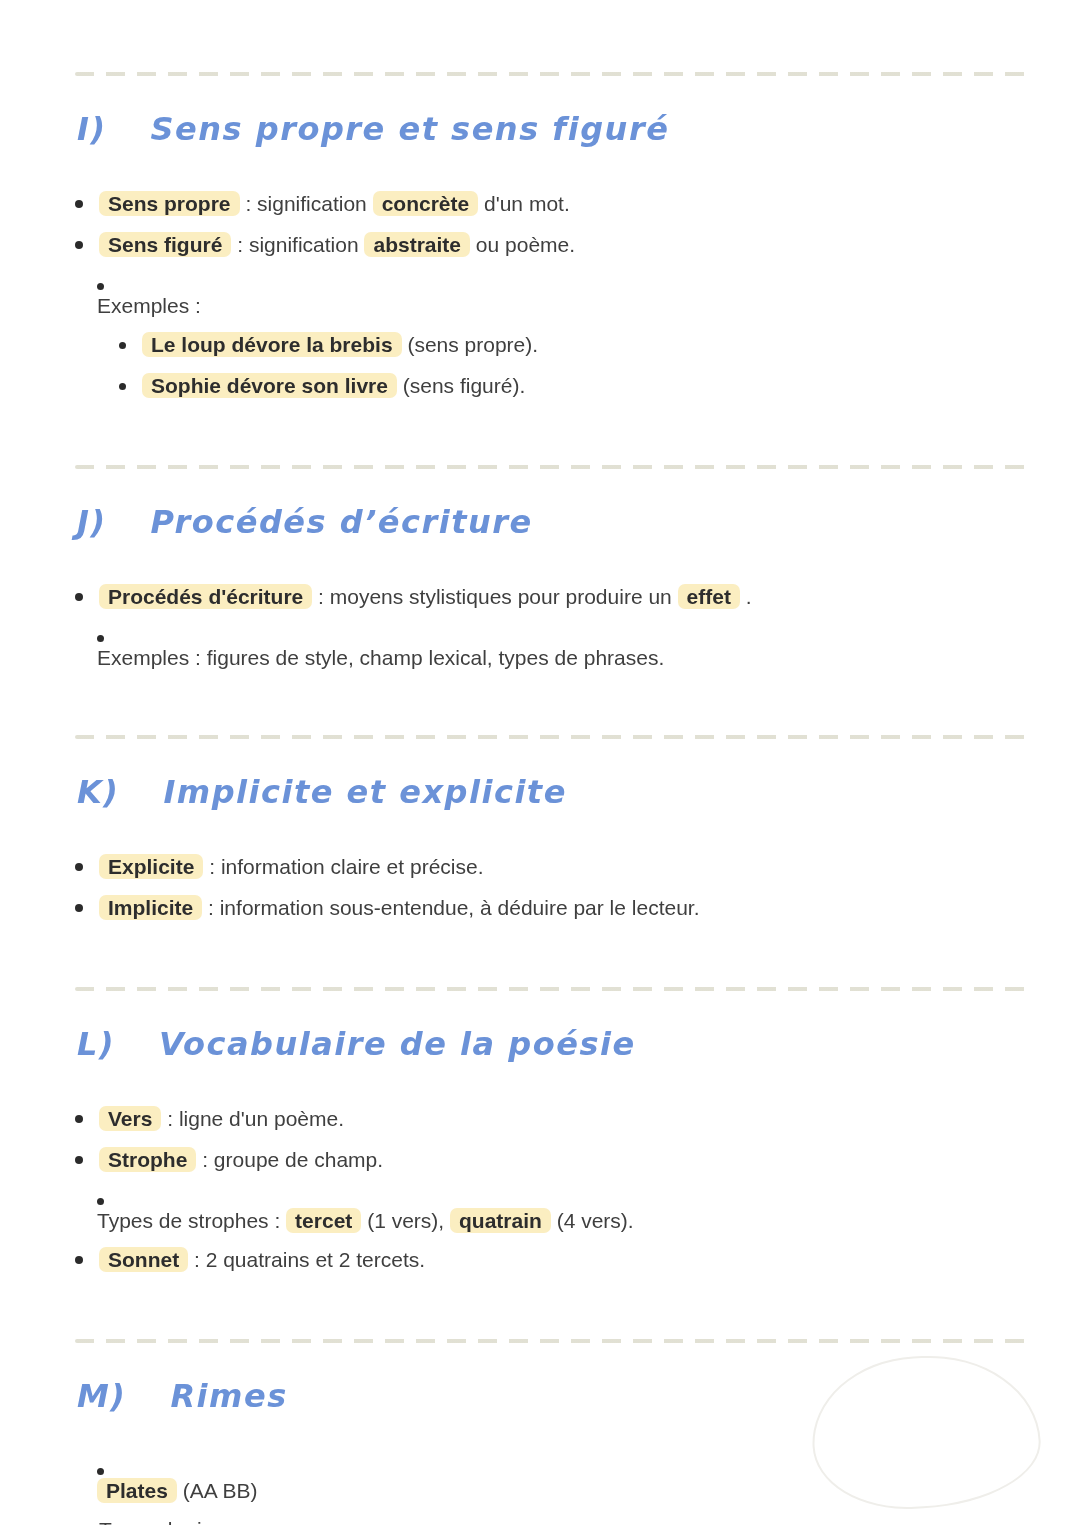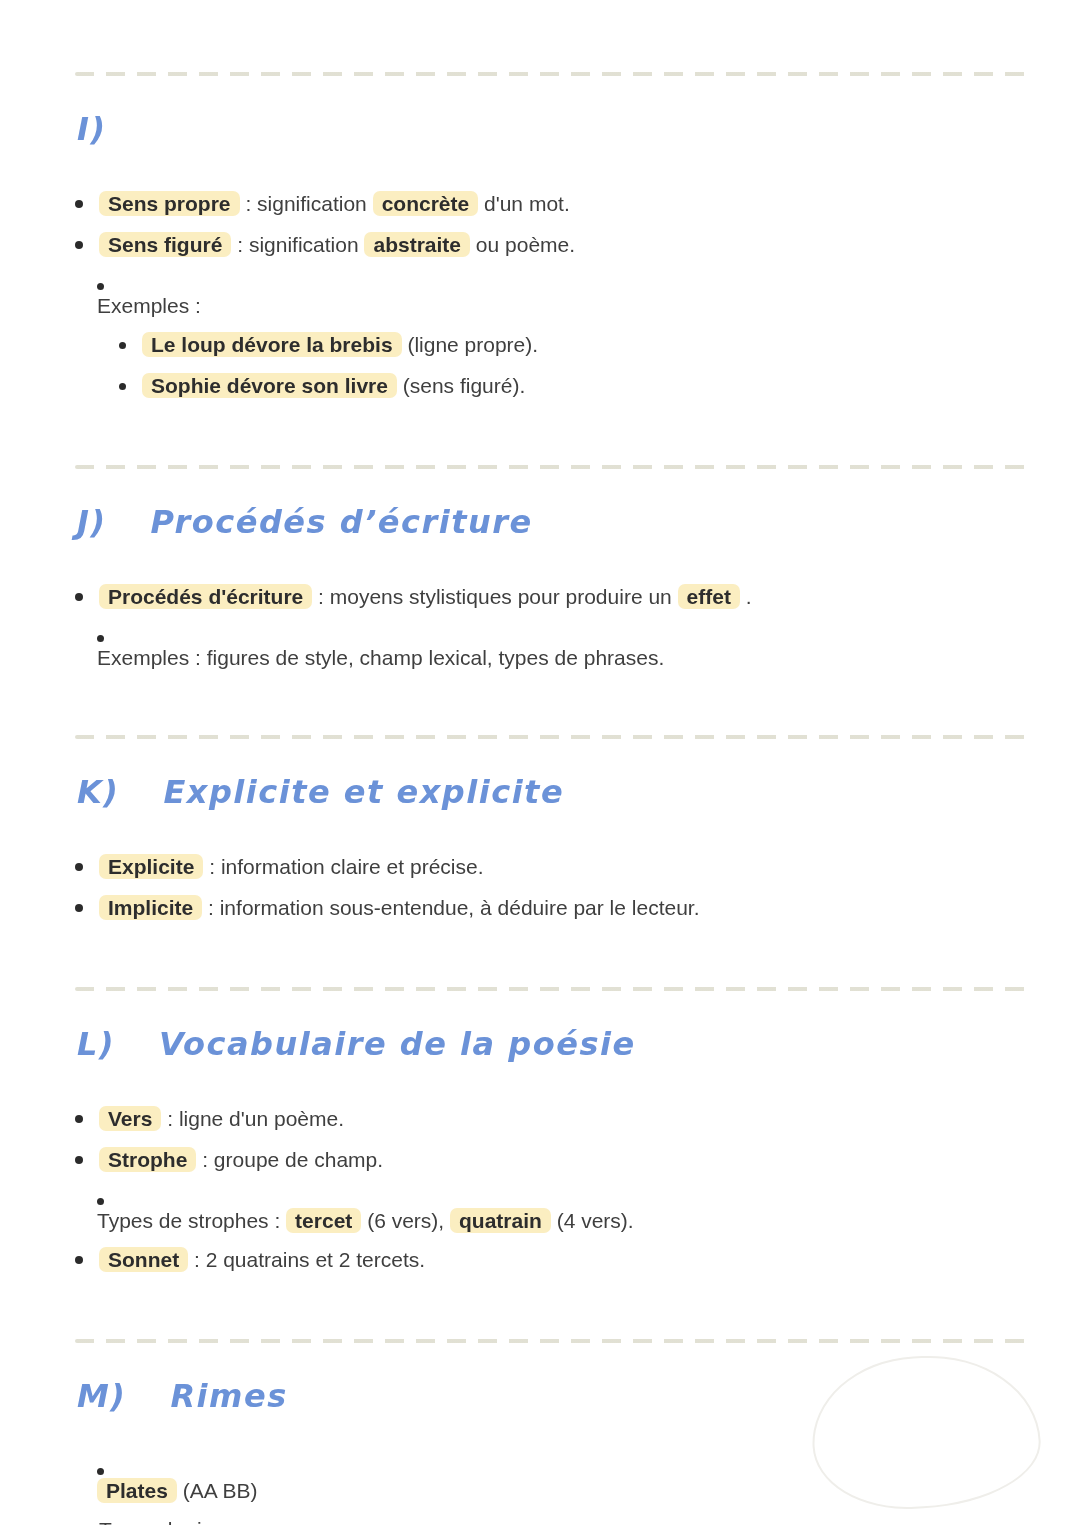--- a/index.html
+++ b/index.html
@@ -80,37 +80,38 @@
 </style>
 </head>
 <body>
 
 <div class="page">
   <main class="content">
       <section class="section">
         <div class="divider"></div>
         <div class="sec-heading">
           <span class="sec-label">I)</span>
+          <span class="sec-title">Sens propre et sens figuré</span>
         </div>
         <ul class="items">
           <li class="item lvl1">
             <span class="dot"></span>
             <span class="item-text"><span class="seg-hl">Sens propre</span><span class="seg-plain"> : signification </span><span class="seg-hl">concrète</span><span class="seg-plain"> d'un mot.</span></span>
           </li>
           <li class="item lvl1">
             <span class="dot"></span>
             <span class="item-text"><span class="seg-hl">Sens figuré</span><span class="seg-plain"> : signification </span><span class="seg-hl">abstraite</span><span class="seg-plain"> ou poème.</span></span>
           </li>
           <li class="item lvl2">
             <span class="dot"></span>
             <span class="item-text"><span class="seg-plain">Exemples :</span></span>
           </li>
           <li class="item lvl3">
             <span class="dot"></span>
-            <span class="item-text"><span class="seg-hl">Le loup dévore la brebis</span><span class="seg-plain"> (ligne propre).</span></span>
+            <span class="item-text"><span class="seg-hl">Le loup dévore la brebis</span><span class="seg-plain"> (sens propre).</span></span>
           </li>
           <li class="item lvl3">
             <span class="dot"></span>
             <span class="item-text"><span class="seg-hl">Sophie dévore son livre</span><span class="seg-plain"> (sens figuré).</span></span>
           </li>
         </ul>
       </section>
       <section class="section">
         <div class="divider"></div>
         <div class="sec-heading">
@@ -125,21 +126,21 @@
           <li class="item lvl2">
             <span class="dot"></span>
             <span class="item-text"><span class="seg-plain">Exemples : figures de style, champ lexical, types de phrases.</span></span>
           </li>
         </ul>
       </section>
       <section class="section">
         <div class="divider"></div>
         <div class="sec-heading">
           <span class="sec-label">K)</span>
-          <span class="sec-title">Explicite et explicite</span>
+          <span class="sec-title">Implicite et explicite</span>
         </div>
         <ul class="items">
           <li class="item lvl1">
             <span class="dot"></span>
             <span class="item-text"><span class="seg-hl">Explicite</span><span class="seg-plain"> : information claire et précise.</span></span>
           </li>
           <li class="item lvl1">
             <span class="dot"></span>
             <span class="item-text"><span class="seg-hl">Implicite</span><span class="seg-plain"> : information sous-entendue, à déduire par le lecteur.</span></span>
           </li>
@@ -155,21 +156,21 @@
           <li class="item lvl1">
             <span class="dot"></span>
             <span class="item-text"><span class="seg-hl">Vers</span><span class="seg-plain"> : ligne d'un poème.</span></span>
           </li>
           <li class="item lvl1">
             <span class="dot"></span>
             <span class="item-text"><span class="seg-hl">Strophe</span><span class="seg-plain"> : groupe de champ.</span></span>
           </li>
           <li class="item lvl2">
             <span class="dot"></span>
-            <span class="item-text"><span class="seg-plain">Types de strophes : </span><span class="seg-hl">tercet</span><span class="seg-plain"> (6 vers), </span><span class="seg-hl">quatrain</span><span class="seg-plain"> (4 vers).</span></span>
+            <span class="item-text"><span class="seg-plain">Types de strophes : </span><span class="seg-hl">tercet</span><span class="seg-plain"> (1 vers), </span><span class="seg-hl">quatrain</span><span class="seg-plain"> (4 vers).</span></span>
           </li>
           <li class="item lvl1">
             <span class="dot"></span>
             <span class="item-text"><span class="seg-hl">Sonnet</span><span class="seg-plain"> : 2 quatrains et 2 tercets.</span></span>
           </li>
         </ul>
       </section>
       <section class="section">
         <div class="divider"></div>
         <div class="sec-heading">

